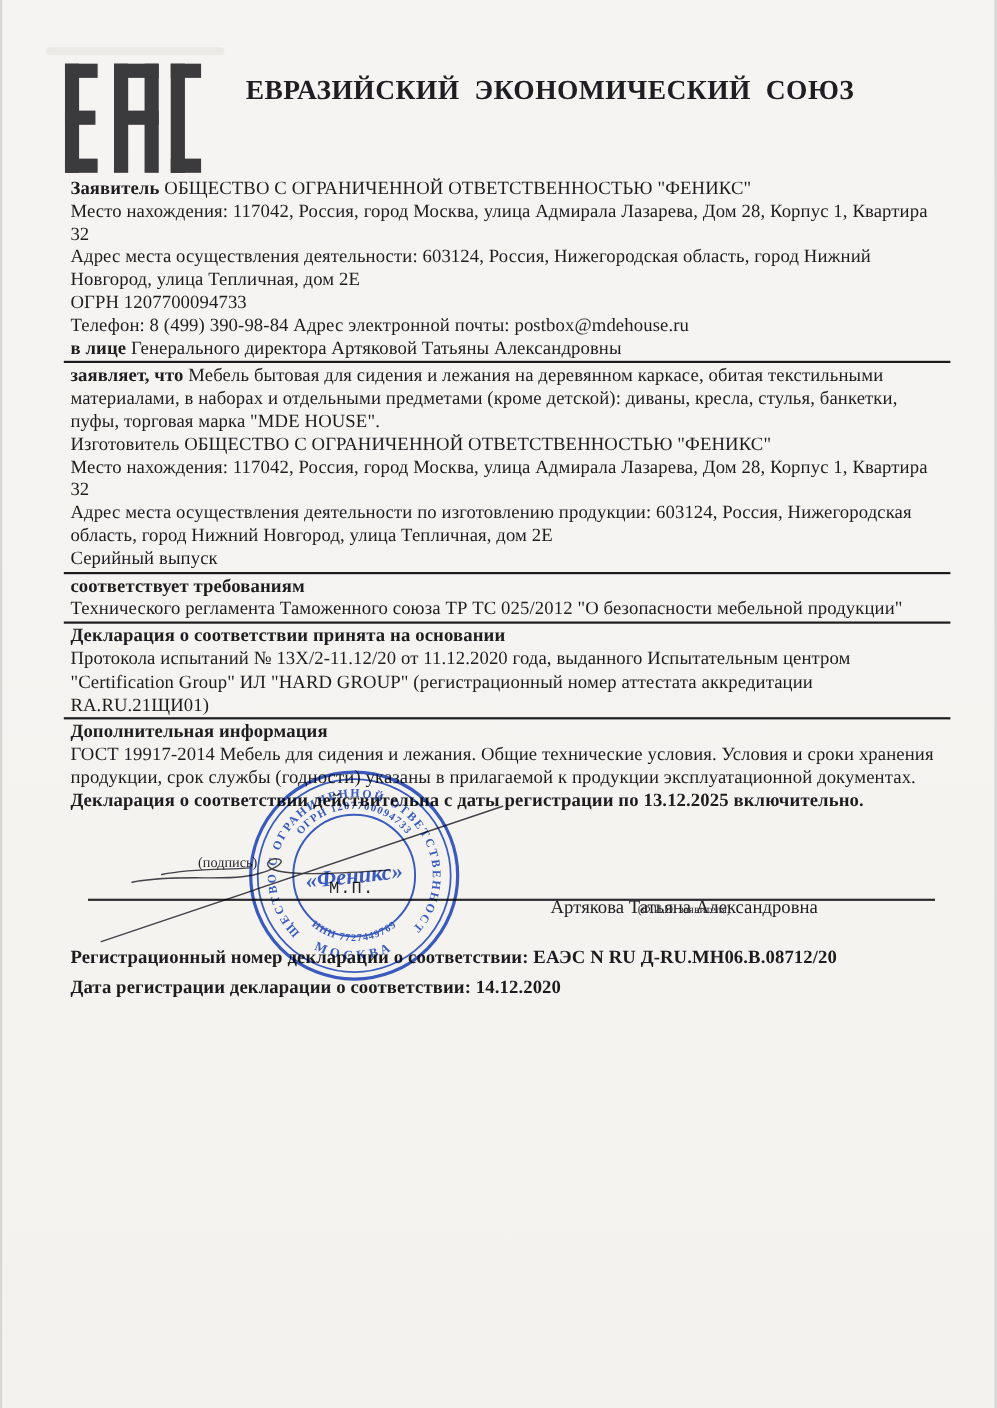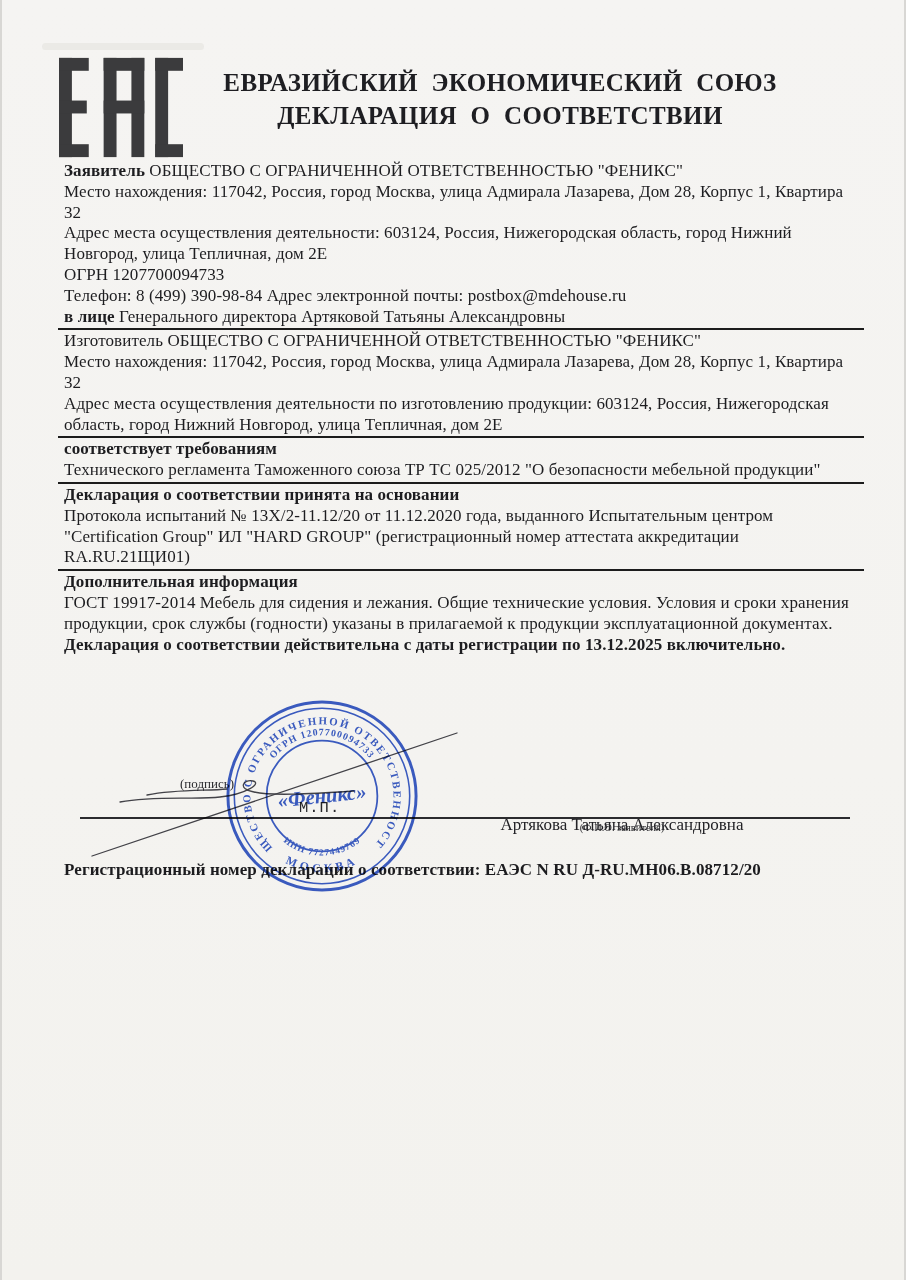--- a/index.html
+++ b/index.html
@@ -88,34 +88,35 @@
       <rect x="45" y="0" width="41" height="13"></rect>
       <rect x="45" y="43" width="41" height="13"></rect>
       <rect x="97" y="0" width="13" height="100"></rect>
       <rect x="97" y="0" width="28" height="13"></rect>
       <rect x="97" y="87" width="28" height="13"></rect>
     </g>
   </svg>
 
   <div class="titles">
     <div>ЕВРАЗИЙСКИЙ ЭКОНОМИЧЕСКИЙ СОЮЗ</div>
-    <div>ДЕКЛАРАЦИЯ О СООТВЕТСТВИИ</div>
   </div>
 
   <div class="doc-body">
     <p><span class="lead">Заявитель</span><span> ОБЩЕСТВО С ОГРАНИЧЕННОЙ ОТВЕТСТВЕННОСТЬЮ "ФЕНИКС"</span></p>
     <p>Место нахождения: 117042, Россия, город Москва, улица Адмирала Лазарева, Дом 28, Корпус 1, Квартира 32</p>
     <p>Адрес места осуществления деятельности: 603124, Россия, Нижегородская область, город Нижний Новгород, улица Тепличная, дом 2Е</p>
     <p>ОГРН 1207700094733</p>
     <p>Телефон: 8 (499) 390-98-84 Адрес электронной почты: postbox@mdehouse.ru</p>
     <p><span class="lead">в лице</span><span> Генерального директора Артяковой Татьяны Александровны</span></p>
     <hr class="rule">
+    <p><span class="lead">заявляет, что</span><span> Мебель бытовая для сидения и лежания на деревянном каркасе, обитая текстильными материалами, в наборах и отдельными предметами (кроме детской): диваны, кресла, стулья, банкетки, пуфы, торговая марка "MDE HOUSE".</span></p>
     <p>Изготовитель ОБЩЕСТВО С ОГРАНИЧЕННОЙ ОТВЕТСТВЕННОСТЬЮ "ФЕНИКС"</p>
     <p>Место нахождения: 117042, Россия, город Москва, улица Адмирала Лазарева, Дом 28, Корпус 1, Квартира 32</p>
     <p>Адрес места осуществления деятельности по изготовлению продукции: 603124, Россия, Нижегородская область, город Нижний Новгород, улица Тепличная, дом 2Е</p>
+    <p>Серийный выпуск</p>
     <hr class="rule">
     <p class="sect-h">соответствует требованиям</p>
     <p>Технического регламента Таможенного союза ТР ТС 025/2012 "О безопасности мебельной продукции"</p>
     <hr class="rule">
     <p class="sect-h">Декларация о соответствии принята на основании</p>
     <p>Протокола испытаний № 13Х/2-11.12/20 от 11.12.2020 года, выданного Испытательным центром "Certification Group" ИЛ "HARD GROUP" (регистрационный номер аттестата аккредитации RA.RU.21ЩИ01)</p>
     <hr class="rule">
     <p class="sect-h">Дополнительная информация</p>
     <p>ГОСТ 19917-2014 Мебель для сидения и лежания. Общие технические условия. Условия и сроки хранения продукции, срок службы (годности) указаны в прилагаемой к продукции эксплуатационной документах.</p>
     <p class="validity">Декларация о соответствии действительна с даты регистрации по 13.12.2025 включительно.</p>
@@ -157,14 +158,18 @@
       <path d="M 35 141 L 400 18"></path>
       <path d="M 63 87 C 100 80 140 85 163 82 C 190 79 205 68 196 66 C 186 64 180 74 197 77 C 215 81 250 79 297 76"></path>
       <path d="M 90 80 C 120 74 150 76 170 74"></path>
     </g>
   </svg>
 
   <div class="reg-line-1">
     <span>Регистрационный номер декларации о соответствии:</span>
     <span>ЕАЭС N RU Д-RU.МН06.В.08712/20</span>
   </div>
+  <div class="reg-line-2">
+    <span>Дата регистрации декларации о соответствии:</span>
+    <span>14.12.2020</span>
+  </div>
 
 </div>
 
 </body></html>

